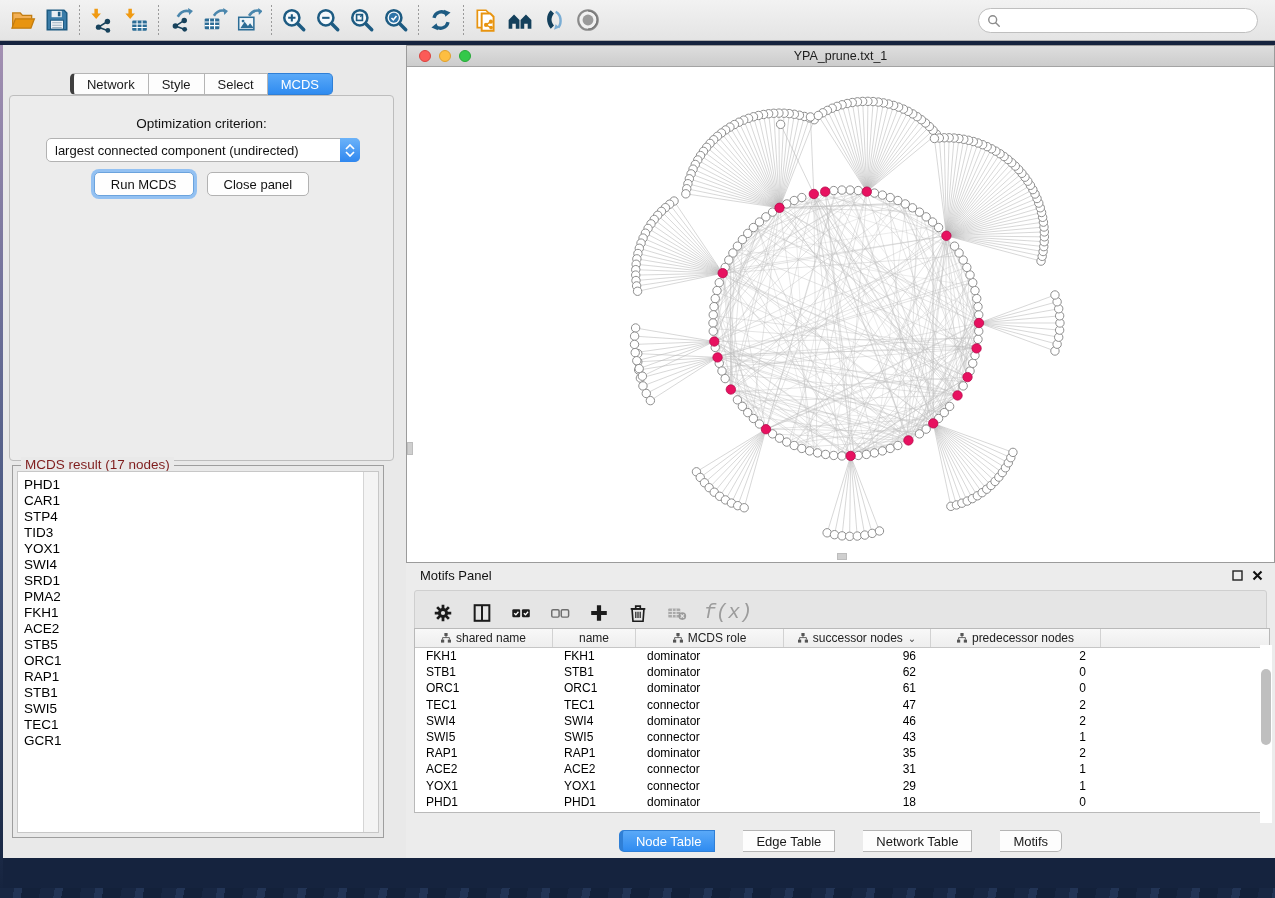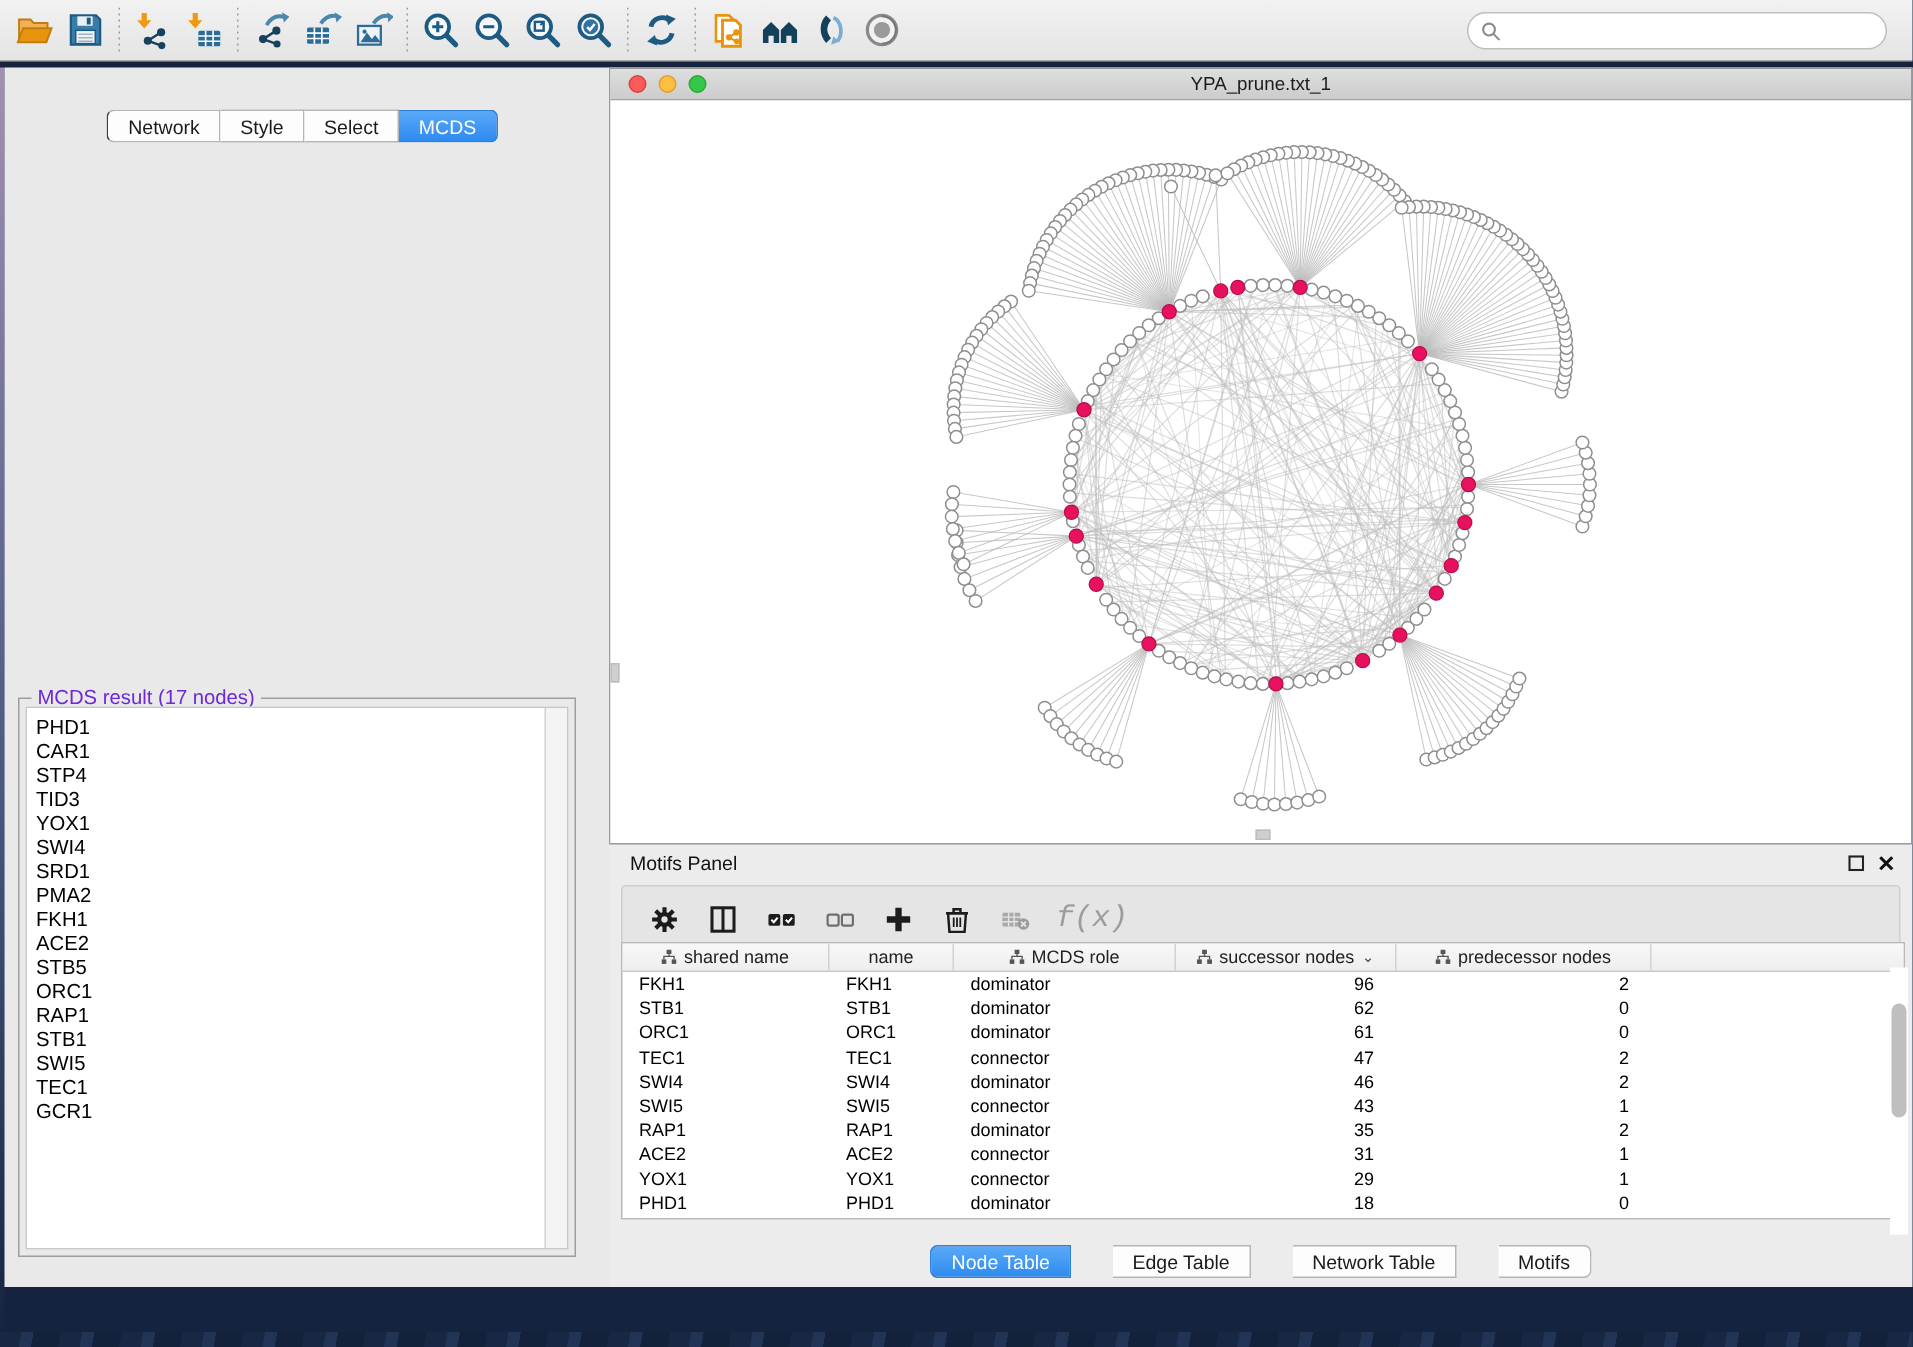--- a/index.html
+++ b/index.html
@@ -32,21 +32,21 @@
   
   .control-panel { left:3px; top:45px; width:397px; height:813px; background:#e9e9e9; }
   .panel-titlebar { position:absolute; left:0; top:0; right:0; height:24px;
     display:flex; align-items:center; padding:0 8px; font-size:13px; color:#111; }
   .wins { margin-left:auto; display:flex; gap:9px; align-items:center; }
   .wins svg { width:11px; height:11px; display:block; }
 
   .tabrow { position:absolute; left:0; top:28px; width:100%; display:flex; justify-content:center; }
   .tab { height:22px; padding:0 13px; font-size:13px; display:flex; align-items:center;
     background:#fdfdfd; border:1px solid #b5b5b5; border-left:none; color:#1a1a1a; }
-  .tab:first-child { border-left:1px solid #404040; border-radius:5px 0 0 5px; }
+  .tab:first-child { border-left:4px solid #404040; border-radius:5px 0 0 5px; }
   .tab:last-child { border-radius:0 5px 5px 0; }
   .tab.active { background:linear-gradient(#5aa9f8,#2f8bf0); color:#fff; border-color:#2f7fd6; }
 
   .cp-pane { position:absolute; left:6px; top:50px; width:385px; height:366px;
     background:#ececec; border:1px solid #bdbdbd; border-radius:4px; }
   .opt-label { position:absolute; left:0; top:20px; width:100%; text-align:center;
     font-size:13.5px; color:#111; }
   .crit-select { position:absolute; left:36px; top:42px; width:314px; height:24px;
     background:#fff; border:1px solid #b2b2b2; border-radius:5px;
     display:flex; align-items:center; font-size:13px; color:#111; }
@@ -56,21 +56,21 @@
     align-items:center; justify-content:center; gap:1px; }
   .stepper svg { width:10px; height:6px; display:block; }
   .cp-buttons { position:absolute; left:0; top:76px; width:100%; display:flex; justify-content:center; gap:13px; }
   .btn { height:24px; padding:0 16px; background:#fefefe; border:1px solid #b2b2b2;
     border-radius:5px; font-size:13px; color:#111; display:flex; align-items:center; }
   .btn.focusring { box-shadow:0 0 0 3px #93c1f2; border-color:#6ba3dd; }
 
   .groupbox { position:absolute; left:9px; top:420px; width:372px; height:373px;
     border:1px solid #9e9e9e; }
   .grouplegend { position:absolute; left:8px; top:-9px; background:#e9e9e9;
-    padding:0 4px; font-size:13.5px; color:#6d28d9; }
+    padding:0 4px; font-size:13.5px; color:#7f1d1d; }
   .mcds-list { position:absolute; left:4px; top:5px; right:4px; bottom:4px;
     background:#fff; border:1px solid #c7c7c7; overflow:hidden; }
   .mcds-item { font-size:13.5px; color:#000; line-height:16px; padding-left:6px; }
   .mcds-list .inner { padding-top:5px; }
   .mcds-scroll { position:absolute; right:0; top:0; bottom:0; width:15px;
     background:#f4f4f4; border-left:1px solid #d5d5d5; }
 
   .vdivider { left:400px; top:45px; width:6px; height:813px; background:#e9e9e9; }
 
   
@@ -291,20 +291,38 @@
 
   <div class="control-panel abs">
 
     <div class="tabrow">
       <div class="tab">Network</div>
       <div class="tab">Style</div>
       <div class="tab">Select</div>
       <div class="tab active">MCDS</div>
     </div>
 
+    <div class="cp-pane">
+      <div class="opt-label">Optimization criterion:</div>
+      <div class="crit-select">
+        <span class="sel-text">largest connected component (undirected)</span>
+        <span class="stepper">
+          <svg viewBox="0 0 10 6">
+            <path d="M1 5l4-4 4 4" fill="none" stroke="#fff" stroke-width="1.7"></path>
+            </svg>
+          <svg viewBox="0 0 10 6">
+            <path d="M1 1l4 4 4-4" fill="none" stroke="#fff" stroke-width="1.7"></path>
+            </svg>
+        </span>
+      </div>
+      <div class="cp-buttons">
+        <div class="btn focusring">Run MCDS</div>
+        <div class="btn">Close panel</div>
+      </div>
+    </div>
 
     <div class="groupbox">
       <div class="grouplegend">MCDS result (17 nodes)</div>
       <div class="mcds-list">
         <div class="inner" id="mcds-list">
             <div class="mcds-item">PHD1</div>
             <div class="mcds-item">CAR1</div>
             <div class="mcds-item">STP4</div>
             <div class="mcds-item">TID3</div>
             <div class="mcds-item">YOX1</div>

